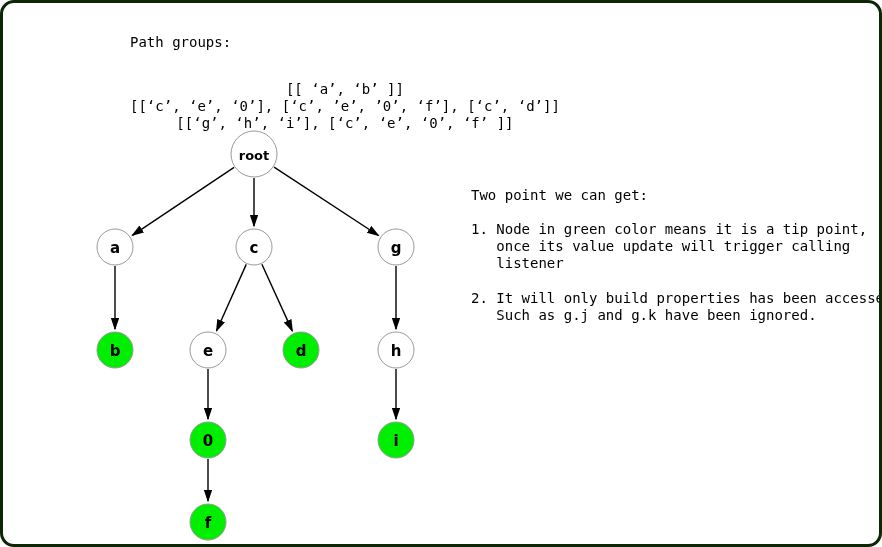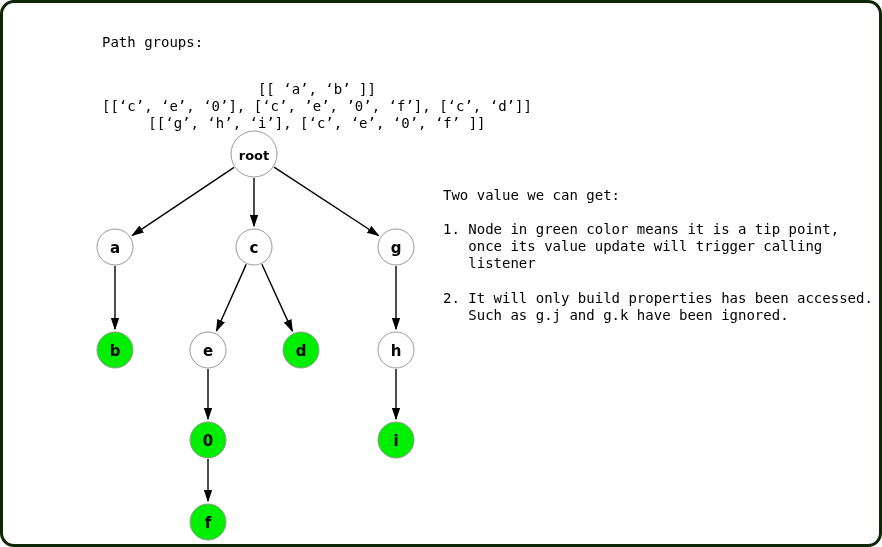--- a/index.html
+++ b/index.html
@@ -22,20 +22,21 @@
 
   
   .mono-block {
     position: absolute;
     font-family: "DejaVu Sans Mono", "Liberation Mono", monospace;
     font-size: 14px;
     line-height: 17px;
     color: #000000;
     white-space: pre;
     letter-spacing: 0px;
+    margin-left: 28px;
   }
 
   #path-groups-title { left: 99px; top: 31px; }
   #path-groups-lines { left: 99px; top: 78px; text-align: center; }
 
   #two-points-title  { left: 440px; top: 184px; }
   #points-list       { left: 440px; top: 218px; }
   .point-item {
     position: relative;
     white-space: pre;
@@ -129,20 +130,20 @@
           <circle cx="393" cy="437" r="18" fill="#00ee00" stroke="#999999" stroke-width="1"></circle>
           <text x="393" y="438" class="node-label" font-size="15">i</text>
         </g>
         <g>
           <circle cx="205" cy="519" r="18" fill="#00ee00" stroke="#999999" stroke-width="1"></circle>
           <text x="205" y="520" class="node-label" font-size="15">f</text>
         </g>
       </g>
   </svg>
 
-  <div class="mono-block" id="two-points-title">Two value we can get:</div>
+  <div class="mono-block" id="two-points-title">Two point we can get:</div>
 
   <div class="mono-block" id="points-list"><div class="point-item">1. Node in green color means it is a tip point,
    once its value update will trigger calling
    listener</div><div class="point-item">2. It will only build properties has been accessed.
    Such as g.j and g.k have been ignored.</div></div>
 
 </div>
 
 </body></html>

